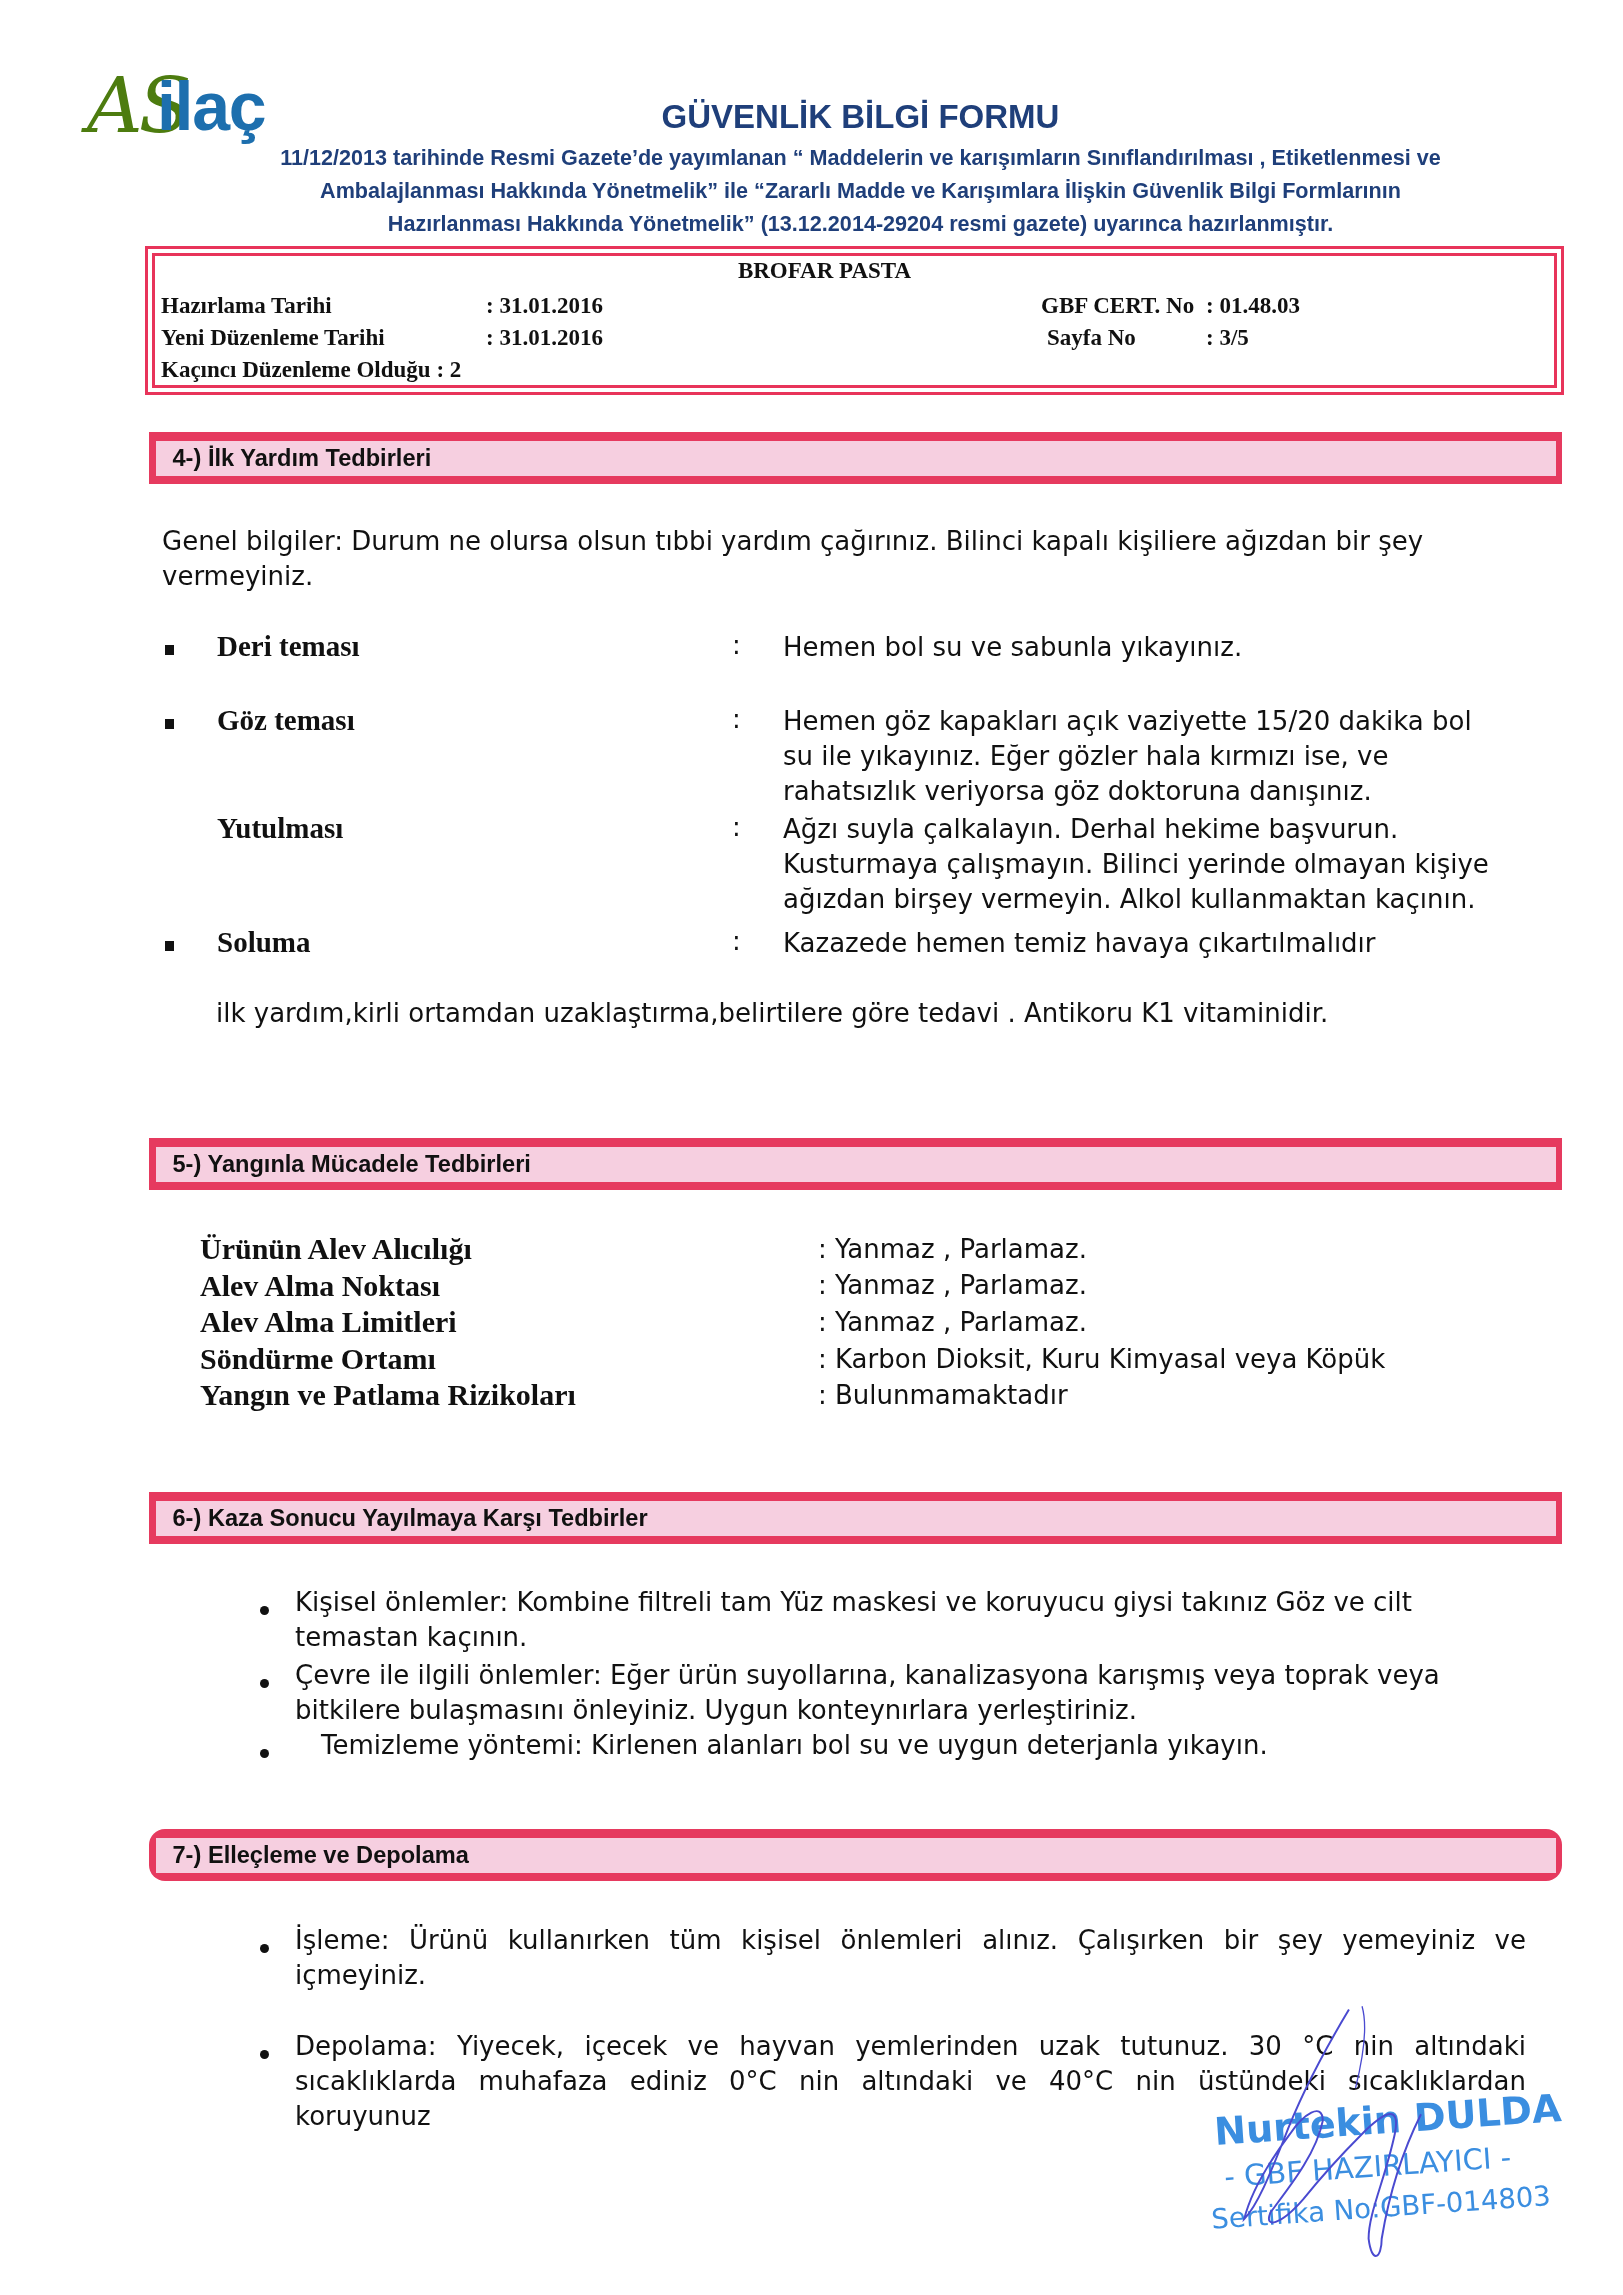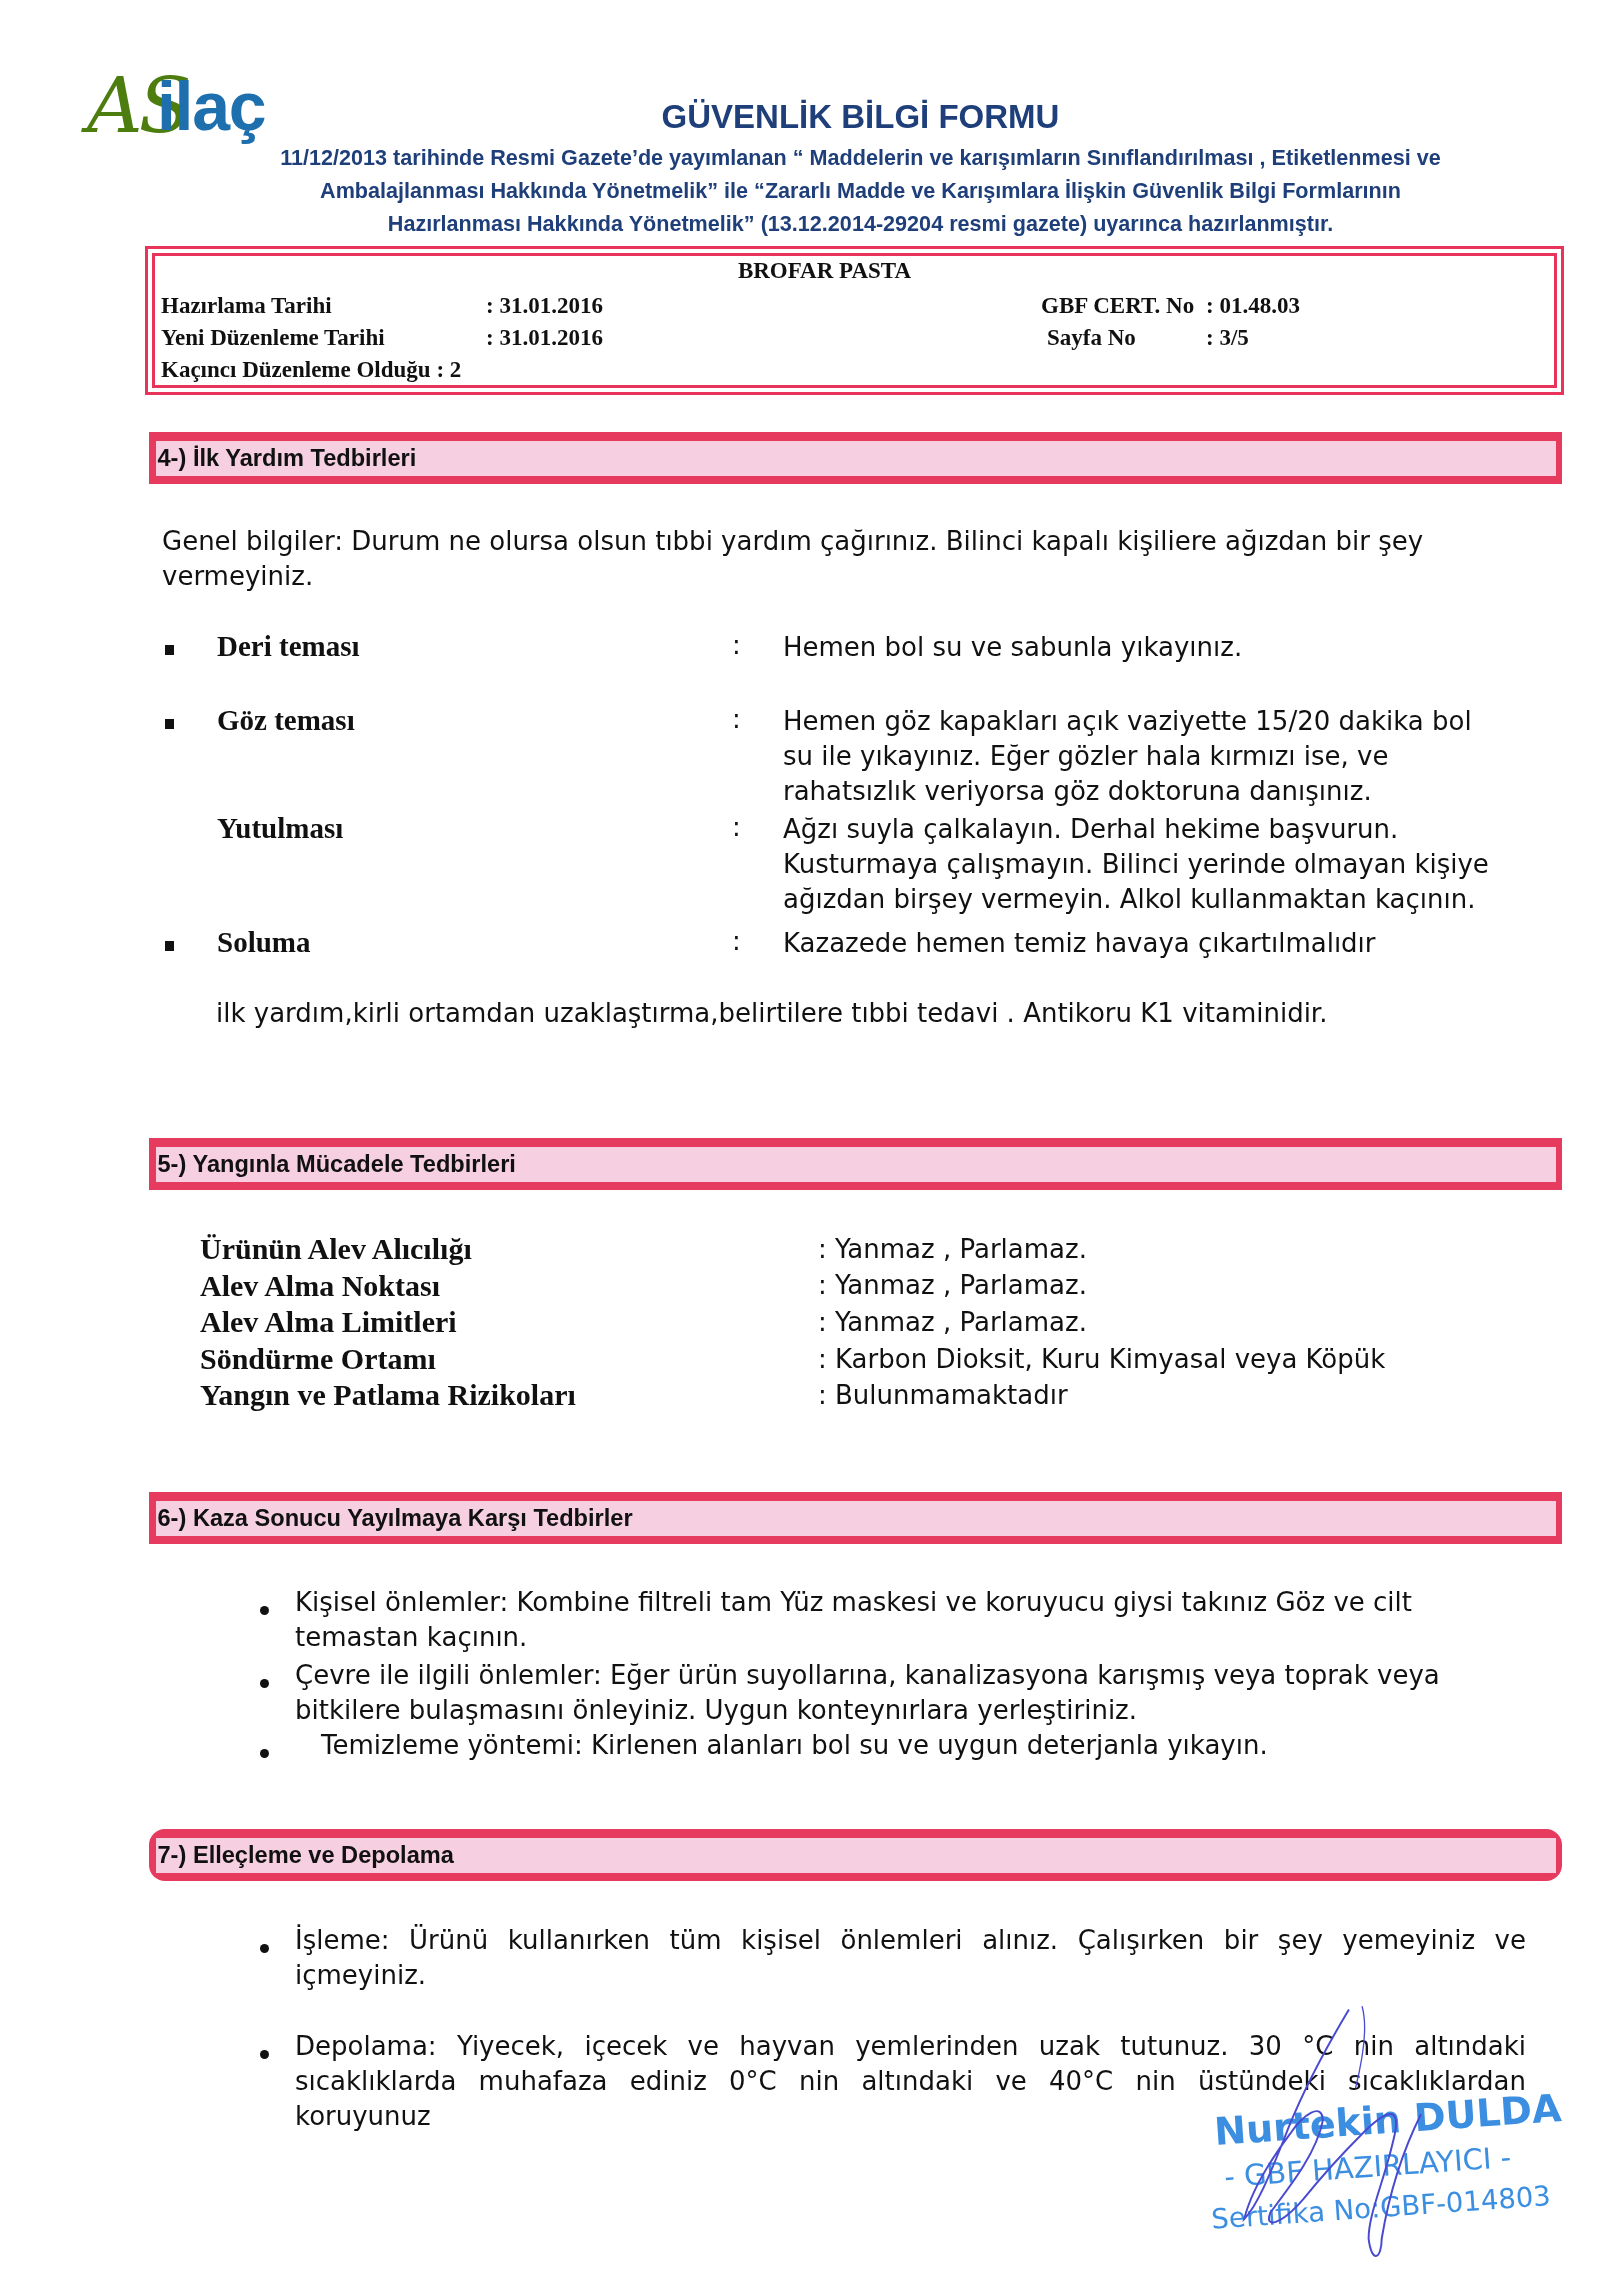--- a/index.html
+++ b/index.html
@@ -14,21 +14,21 @@
   .doc-title { left: 0; width: 1623px; top: 98px; text-align: center; font-family: "Liberation Sans", sans-serif; font-weight: bold; font-size: 33px; color: #1f3f7a; padding-left: 98px; box-sizing: border-box; }
   .reg-line { left: 0; width: 1623px; text-align: center; font-family: "Liberation Sans", sans-serif; font-weight: bold; font-size: 21.6px; color: #1f3f7a; padding-left: 98px; box-sizing: border-box; white-space: nowrap; }
 
   
   .info-outer { left: 145px; top: 246px; width: 1419px; height: 149px; border: 3.9px solid #e8345a; box-sizing: border-box; }
   .info-inner { position: absolute; left: 3.9px; top: 3.9px; right: 3.9px; bottom: 3.9px; border: 3.9px solid #e8345a; }
   .info-text { font-family: "Liberation Serif", serif; font-weight: bold; font-size: 23px; color: #111; white-space: nowrap; }
 
   
   .sec-bar { left: 149px; width: 1413px; height: 52px; background: #e63a5f; box-sizing: border-box; padding: 9.2px 6.5px 7.9px 6.5px; }
-  .sec-bar .inner { width: 100%; height: 100%; background: #f6cfe0; display: flex; align-items: center; padding-left: 2px; box-sizing: border-box; }
+  .sec-bar .inner { width: 100%; height: 100%; background: #f6cfe0; display: flex; align-items: center; padding-left: 17px; box-sizing: border-box; }
   .sec-bar .label { font-family: "Liberation Sans", sans-serif; font-weight: bold; font-size: 23.6px; color: #111; }
 
   .body-text { font-family: "DejaVu Sans", sans-serif; font-size: 26px; line-height: 35px; color: #111; }
   .serif-label { font-family: "Liberation Serif", serif; font-weight: bold; font-size: 29px; color: #111; }
   .sq-bullet { width: 8.5px; height: 9.8px; background: #111; }
   .colon { font-family: "DejaVu Sans", sans-serif; font-size: 26px; }
   .dot-bullet { width: 9.2px; height: 9.2px; border-radius: 50%; background: #111; }
 
   .fire-label { font-family: "Liberation Serif", serif; font-weight: bold; font-size: 30px; color: #111; white-space: nowrap; }
   .fire-val { font-family: "DejaVu Sans", sans-serif; font-size: 26px; color: #111; white-space: nowrap; }
@@ -100,21 +100,21 @@
 </div>
 
 <div class="abs sq-bullet" style="left:165px; top:941px;"></div>
 <div class="abs serif-label" style="left:217px; top:926px;">Soluma</div>
 <div class="abs colon" style="left:732px; top:926px;">:</div>
 <div class="abs body-text" style="left:783px; top:926px;">
   <div>Kazazede hemen temiz havaya çıkartılmalıdır</div>
 </div>
 
 <div class="abs body-text" style="left:216px; top:996px; width:1348px;">
-  <div>ilk yardım,kirli ortamdan uzaklaştırma,belirtilere tıbbi tedavi . Antikoru K1 vitaminidir.</div>
+  <div>ilk yardım,kirli ortamdan uzaklaştırma,belirtilere göre tedavi . Antikoru K1 vitaminidir.</div>
 </div>
 
 <div class="abs sec-bar" style="top:1138px;">
   <div class="inner">
       <span class="label">5-) Yangınla Mücadele Tedbirleri</span>
     </div>
 </div>
 
 <div class="abs fire-label" style="left:200px; top:1232px;">Ürünün Alev Alıcılığı</div>
 <div class="abs fire-val" style="left:818px; top:1234px;">: Yanmaz , Parlamaz.</div>

